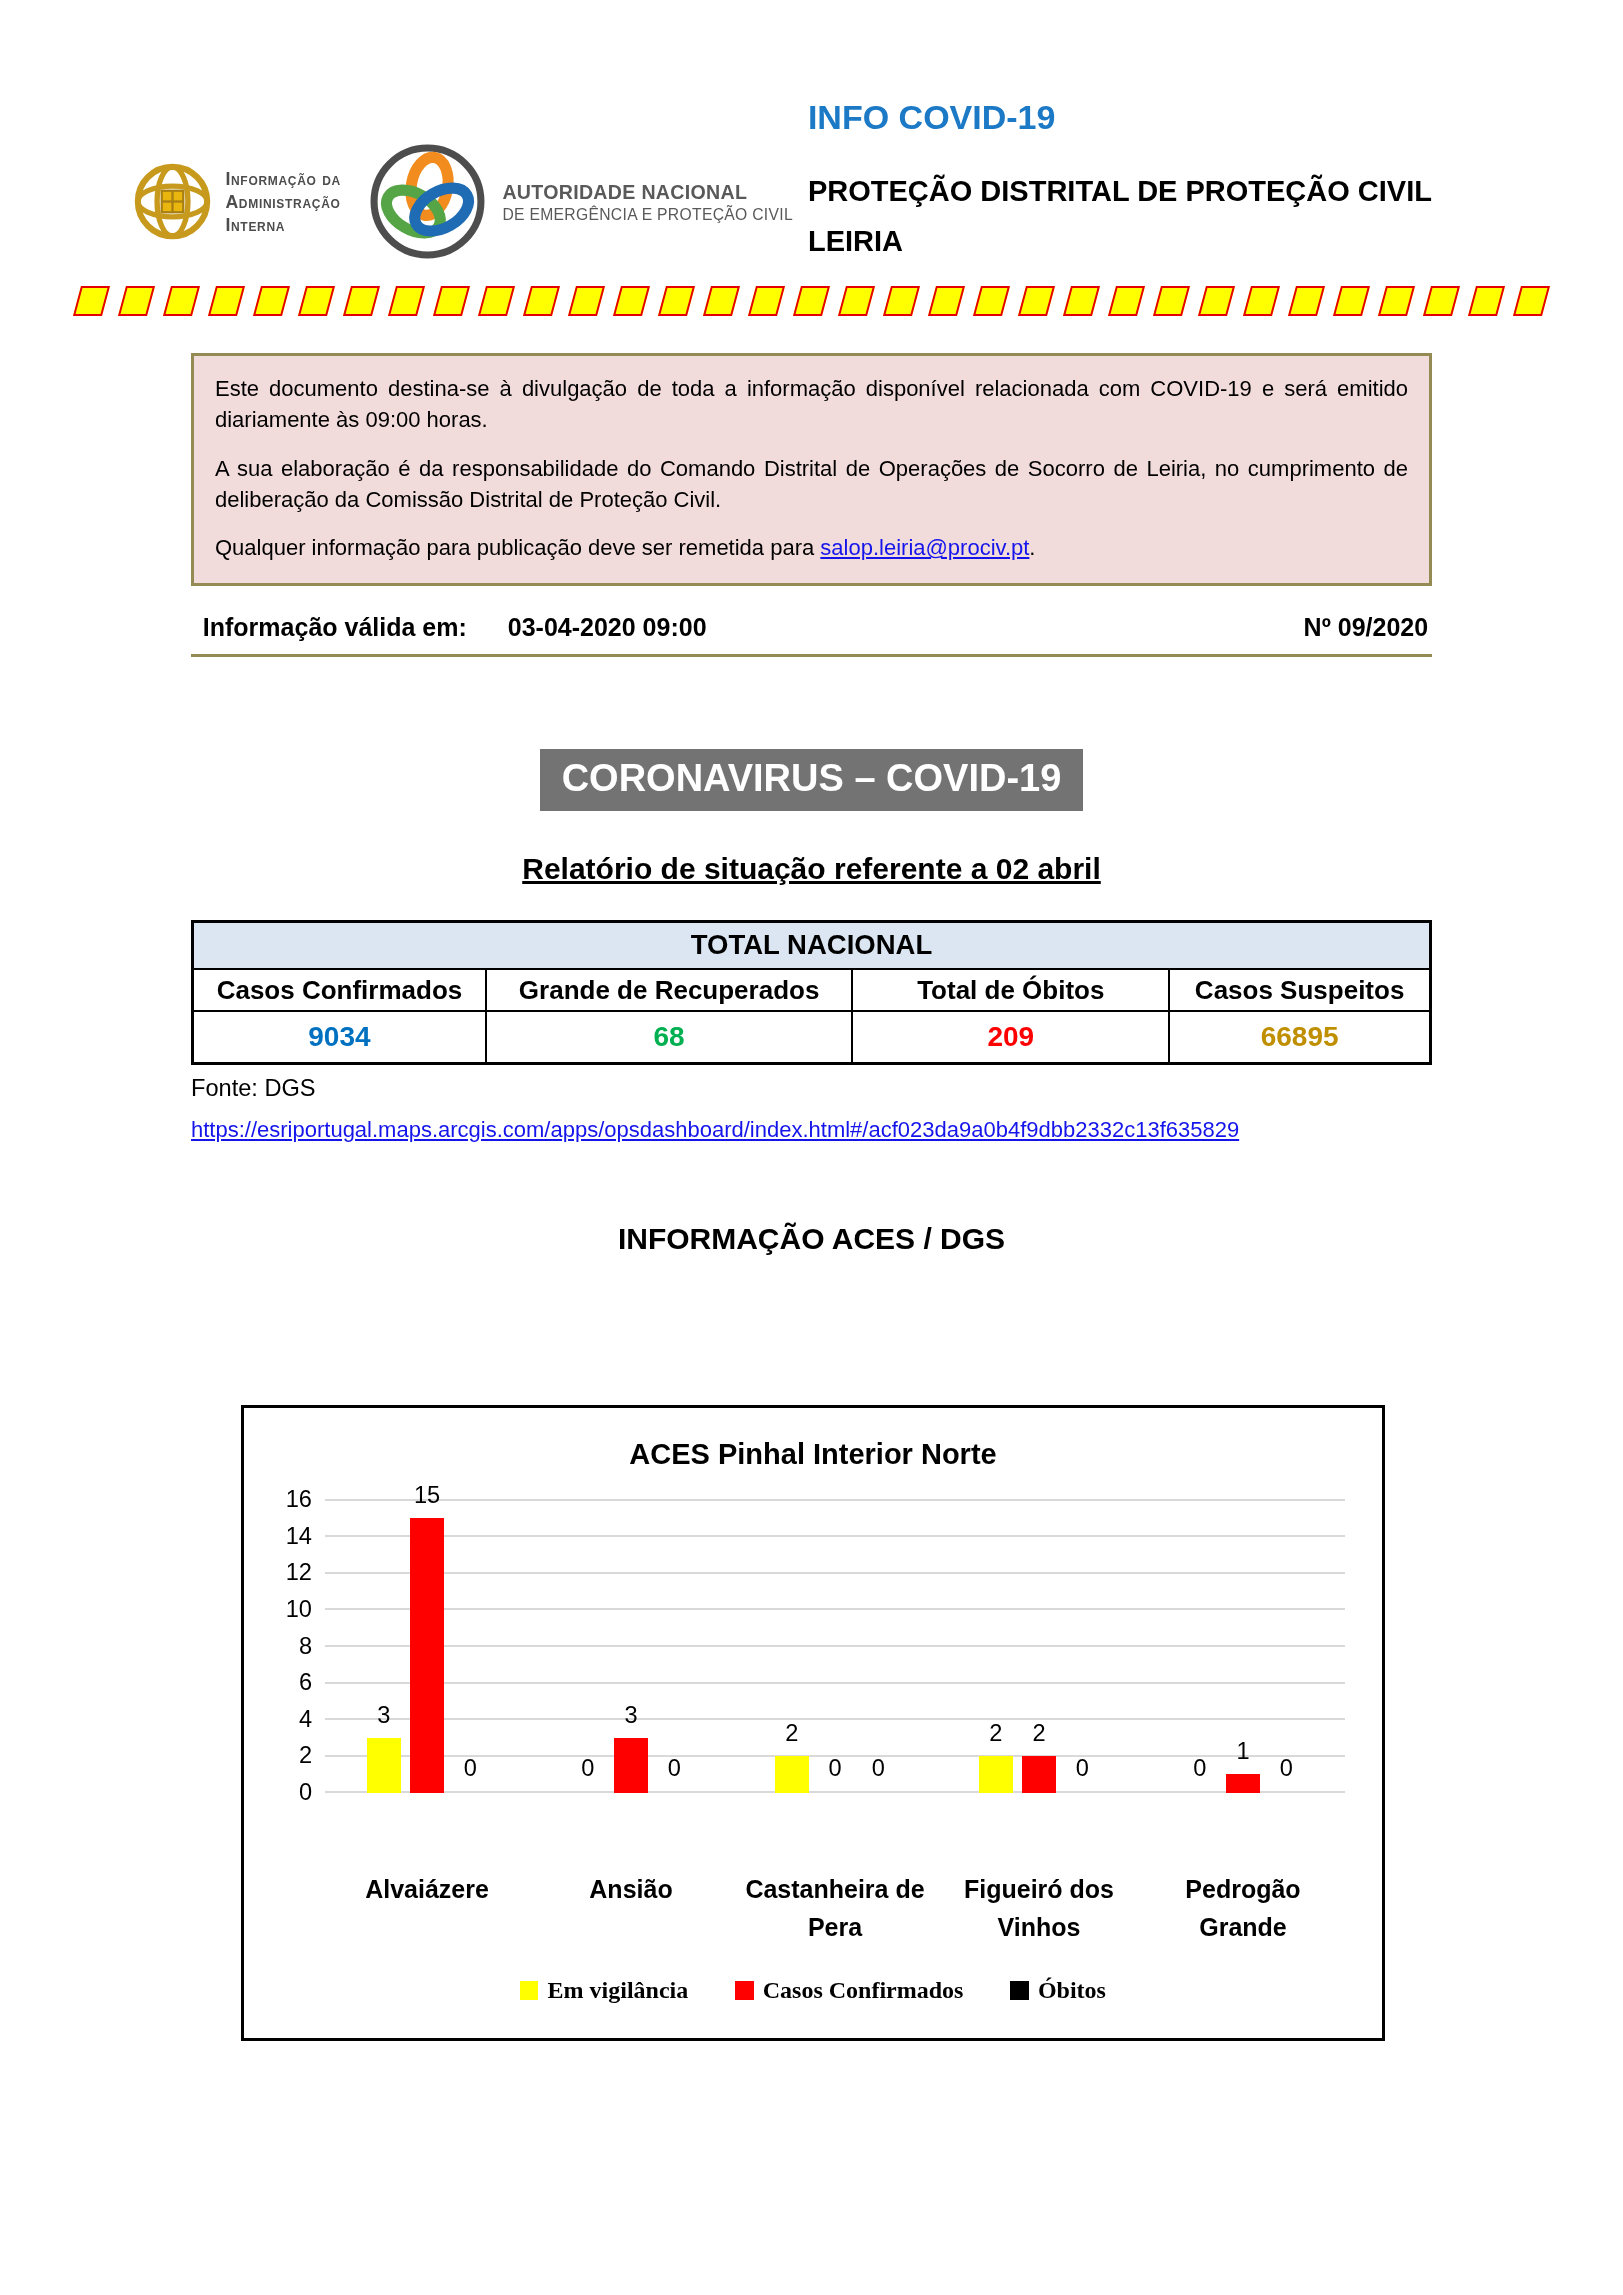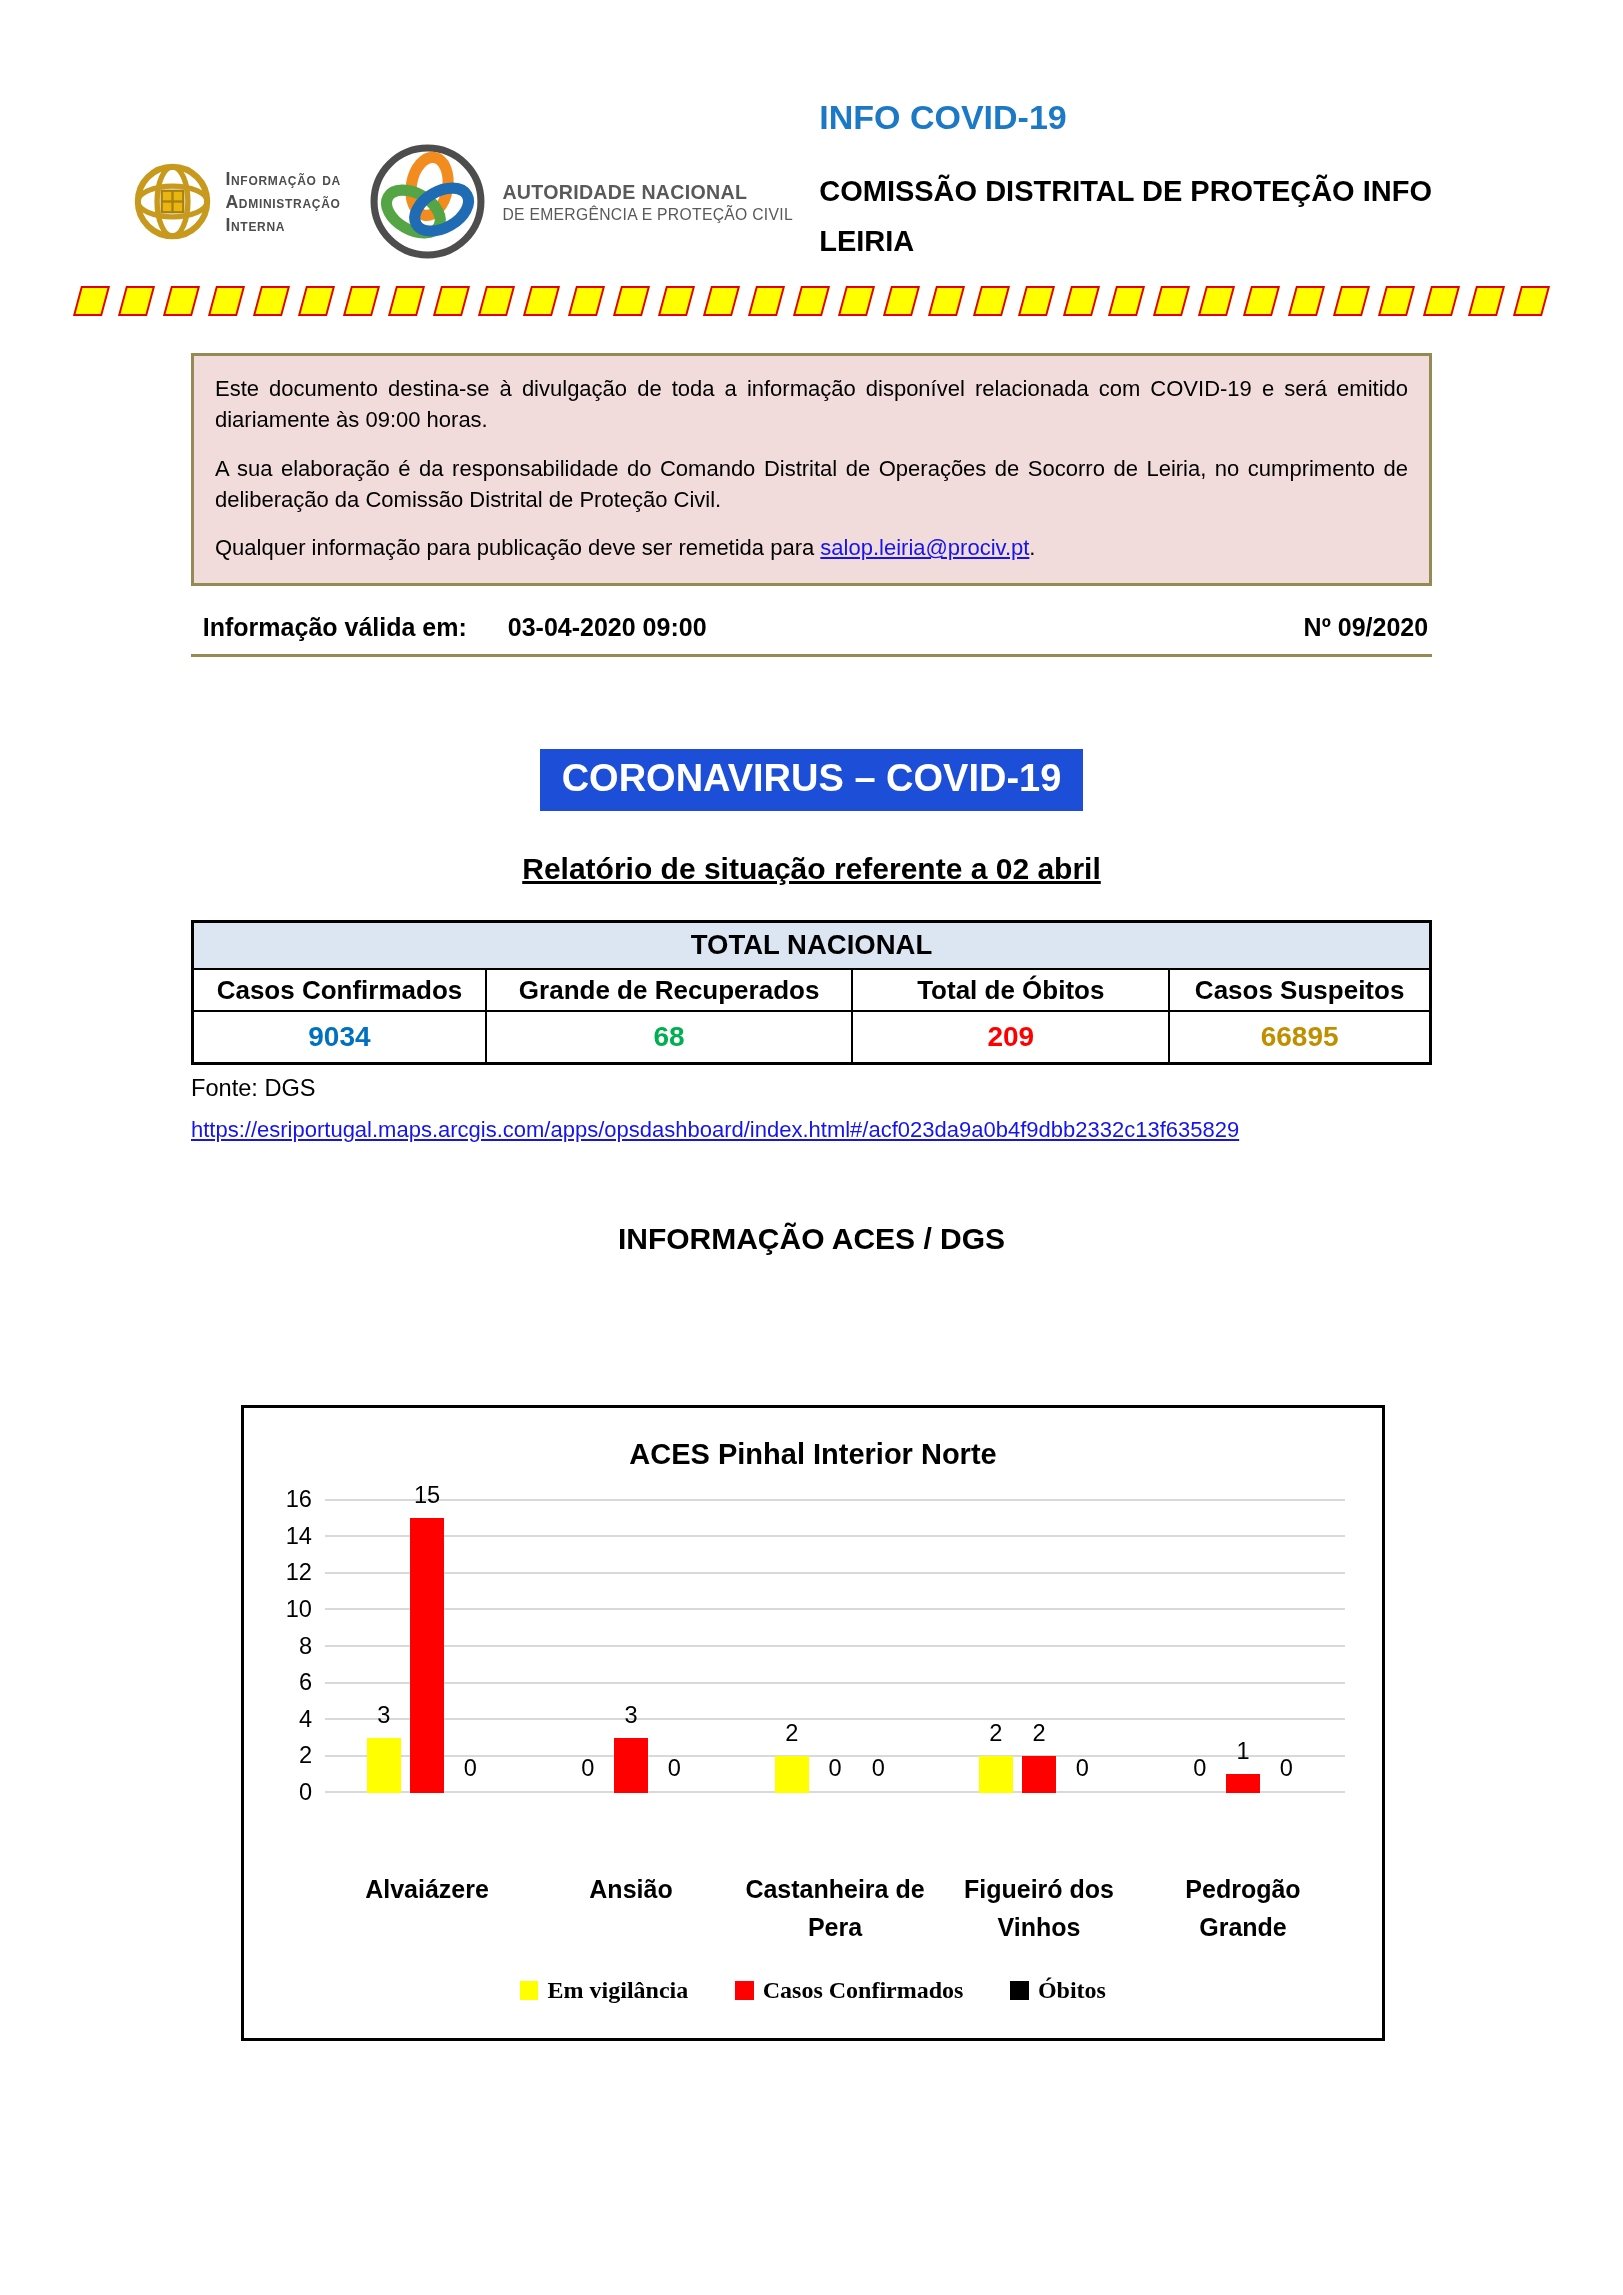--- a/index.html
+++ b/index.html
@@ -40,21 +40,21 @@
   a.doclink { color:#1414eb; text-decoration:underline; }
 
   
   .validity { margin:19.6px 191px 0 191px; display:flex; align-items:baseline; font-weight:700; font-size:25px; padding:7.9px 3.9px 11.8px 11.8px; }
   .validity .dt { margin-left:41px; }
   .validity .num { margin-left:auto; }
   .rule { margin:0 191px; border-top:3.3px solid #948a54; }
 
   
   .banner-wrap { text-align:center; margin-top:92px; }
-  .banner { display:inline-block; background:#1d4ed8; color:#ffffff; font-weight:700; font-size:38px; padding:7.9px 22px 10.5px 22px; }
+  .banner { display:inline-block; background:#737373; color:#ffffff; font-weight:700; font-size:38px; padding:7.9px 22px 10.5px 22px; }
   .subtitle { text-align:center; font-weight:700; font-size:30px; text-decoration:underline; margin-top:41px; }
 
   
   table.national { margin:34px 191px 0 191px; width:1241px; border-collapse:collapse; table-layout:fixed; }
   table.national td, table.national th { border:2px solid #000; text-align:center; }
   table.national { border:3.9px solid #000;padding-left:8px; }
   .t-title { background:#dce6f2; font-size:27.5px; font-weight:700; height:48px; }
   .t-head td { font-size:26px; font-weight:700; height:42px; }
   .t-val td { font-size:28px; font-weight:700; height:52px; }
   col.c1{width:23.7%;} col.c2{width:29.6%;} col.c3{width:25.6%;} col.c4{width:21.1%;}
@@ -119,21 +119,21 @@
           </svg>
         </span>
         <div class="anepc-text">
           <div class="l1">AUTORIDADE NACIONAL</div>
           <div class="l2">DE EMERGÊNCIA E PROTEÇÃO CIVIL</div>
         </div>
       </div>
     </div>
     <div class="header-right">
       <div class="info-title">INFO COVID-19</div>
-      <div class="commission">COMISSÃO DISTRITAL DE PROTEÇÃO INFO</div>
+      <div class="commission">PROTEÇÃO DISTRITAL DE PROTEÇÃO CIVIL</div>
       <div class="leiria">LEIRIA</div>
     </div>
   </div>
 
   <div class="divider">
       <div class="chip"></div>
       <div class="chip"></div>
       <div class="chip"></div>
       <div class="chip"></div>
       <div class="chip"></div>

